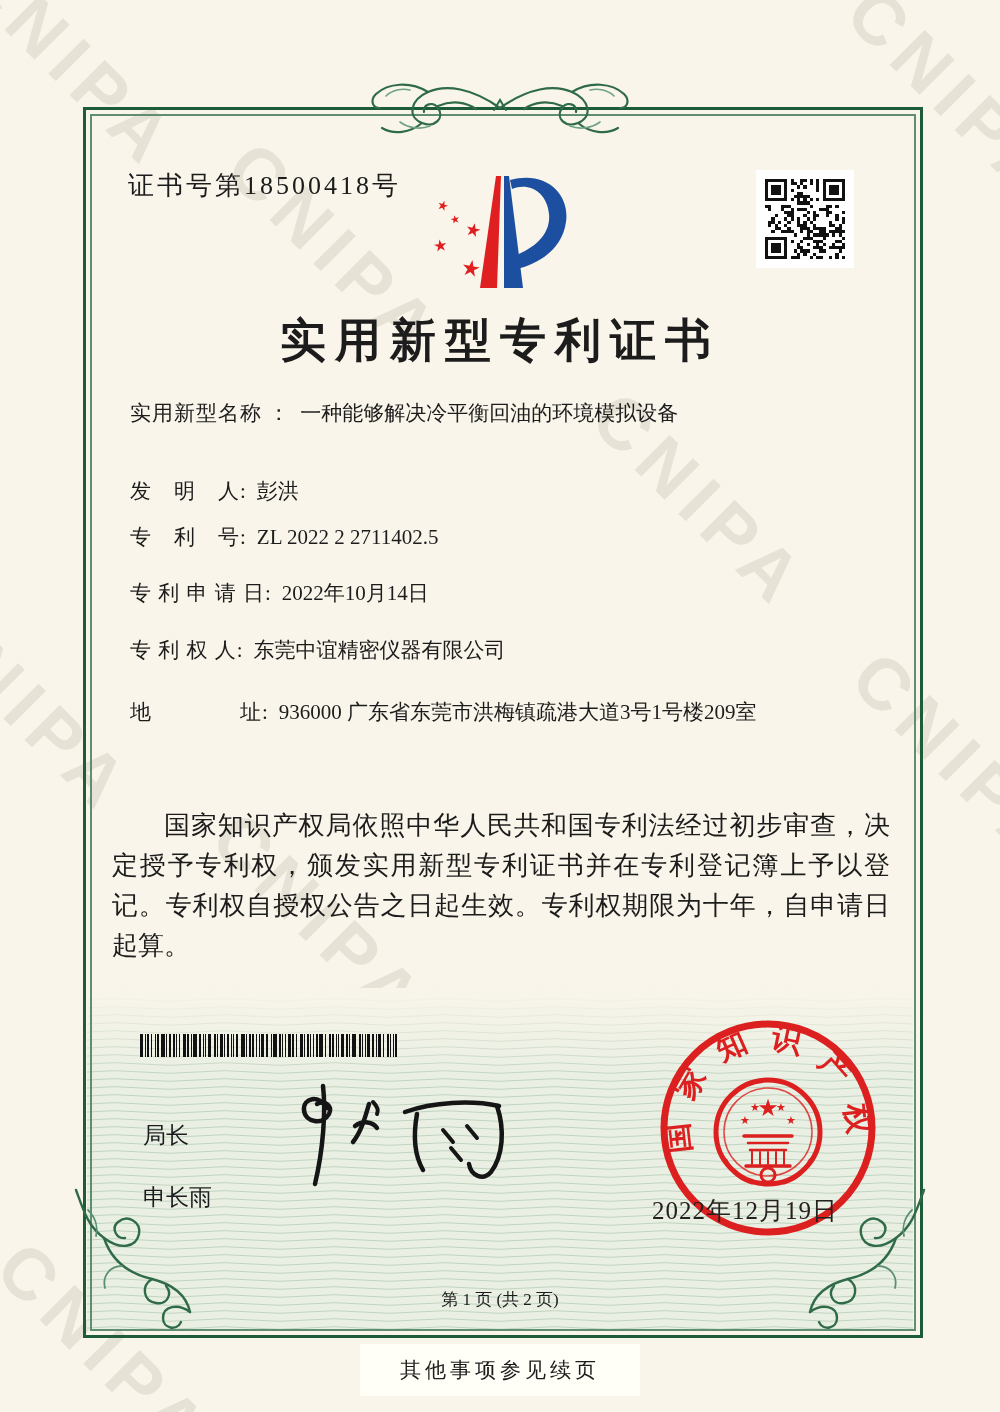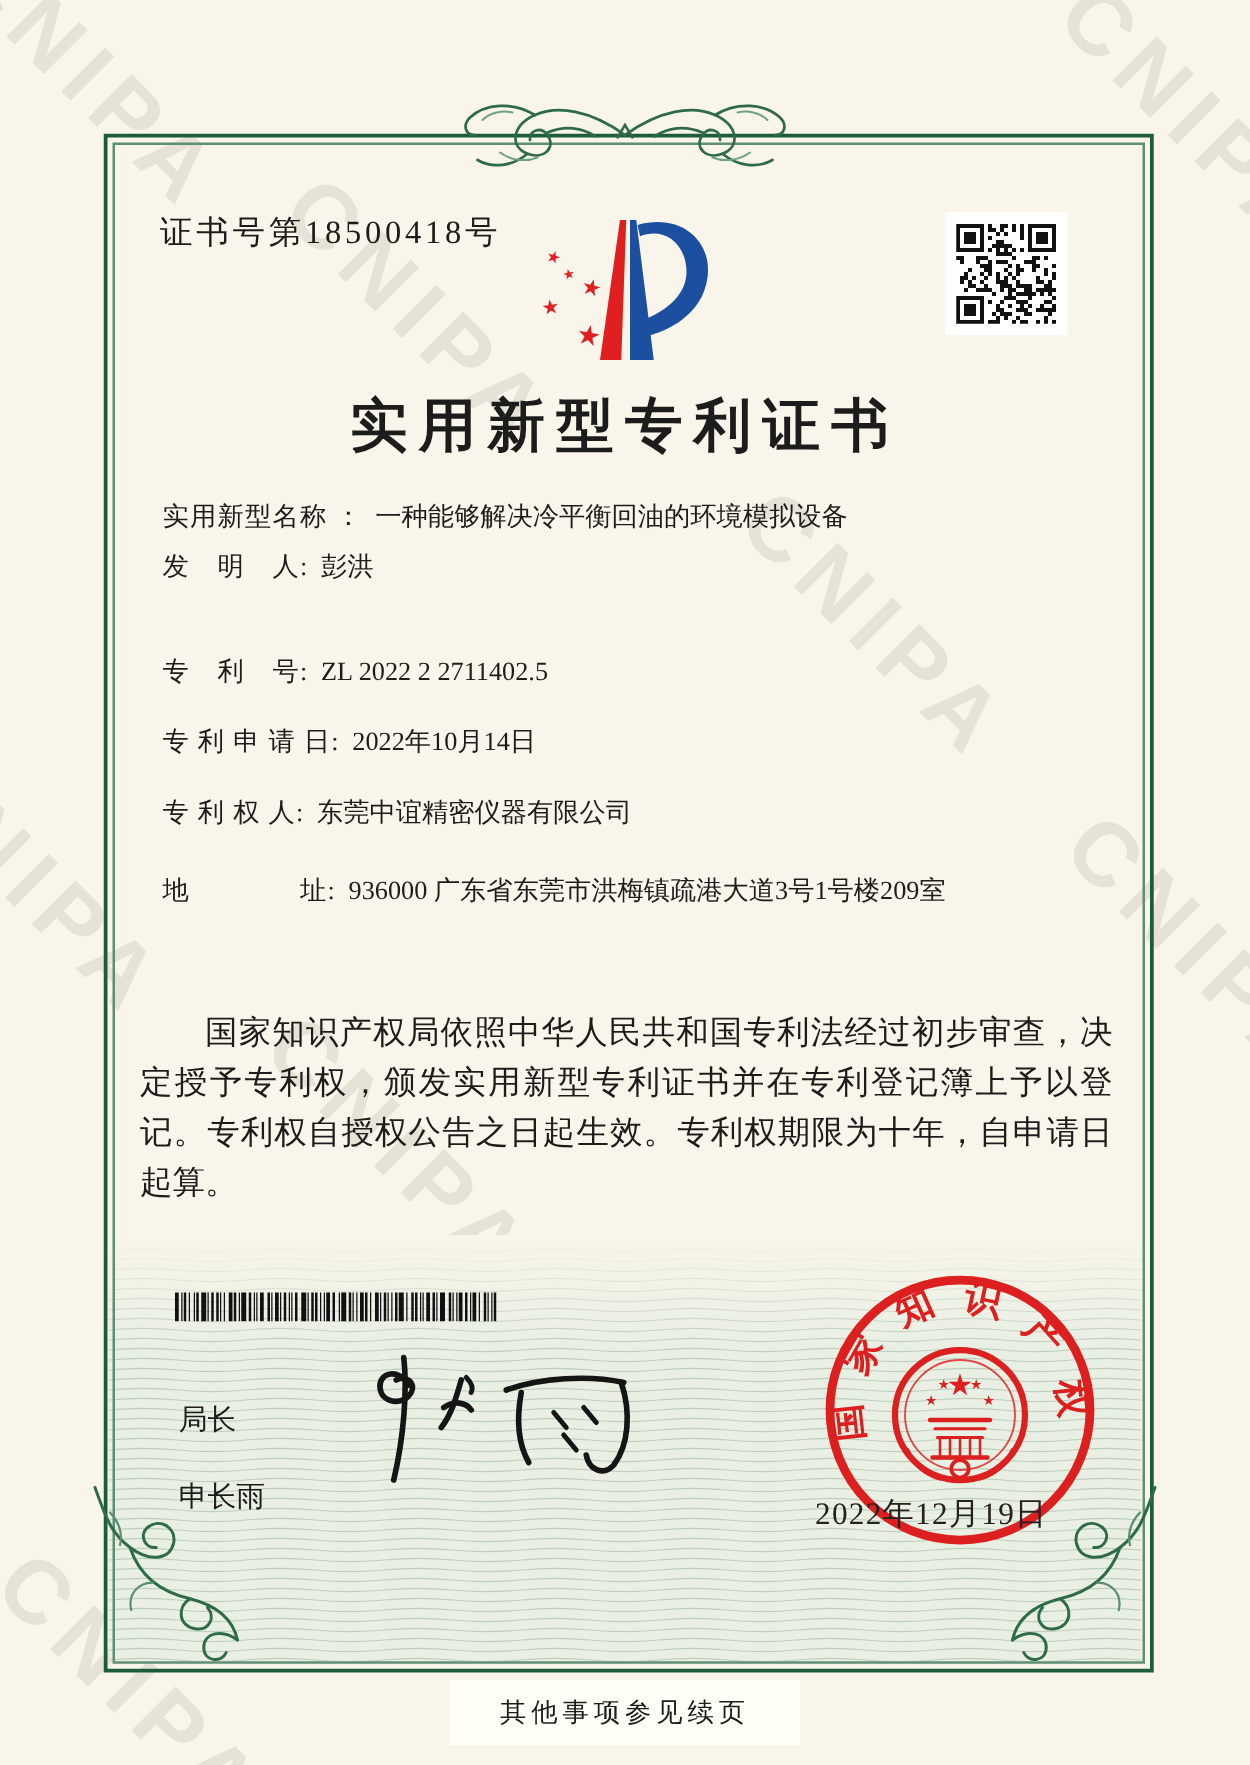--- a/index.html
+++ b/index.html
@@ -368,21 +368,21 @@
         <rect x="1" y="19" width="5" height="5" fill="#fff"></rect>
         <rect x="2" y="20" width="3" height="3" fill="#111"></rect>
       </svg>
   </div>
 
   <div class="abs title">实用新型专利证书</div>
 
   <div class="abs field-row" style="top:398px">
     <span class="fl">实用新型名称 ：</span><span class="fv">一种能够解决冷平衡回油的环境模拟设备</span>
   </div>
-  <div class="abs field-row" style="top:438px">
+  <div class="abs field-row" style="top:476px">
     <span class="fl">发　明　人:</span><span class="fv">彭洪</span>
   </div>
   <div class="abs field-row" style="top:522px">
     <span class="fl">专　利　号:</span><span class="fv">ZL 2022 2 2711402.5</span>
   </div>
   <div class="abs field-row" style="top:578px">
     <span class="fl">专 利 申 请 日:</span><span class="fv">2022年10月14日</span>
   </div>
   <div class="abs field-row" style="top:635px">
     <span class="fl">专 利 权 人:</span><span class="fv">东莞中谊精密仪器有限公司</span>
@@ -511,16 +511,17 @@
       <path d="M96 131 h40" stroke-width="2.5"></path>
       <path d="M98 138 h36" stroke-width="2.5"></path>
       <path d="M100 138 v14 M108 140 v12 M116 140 v12 M124 140 v12 M132 138 v14" stroke-width="2"></path>
       <path d="M94 154 h44" stroke-width="3.5"></path>
       <circle cx="116" cy="163" r="7" stroke-width="3"></circle>
       <path d="M74 148 Q82 166,100 171 M158 148 Q150 166,132 171" stroke-width="3"></path>
     </g>
   </svg>
   <div class="abs seal-date">2022年12月19日</div>
 
+  <div class="abs page-info">第 1 页 (共 2 页)</div>
   <div class="abs cont-band"></div>
   <div class="abs cont-note">其他事项参见续页</div>
 
 </div>
 
 </body></html>

